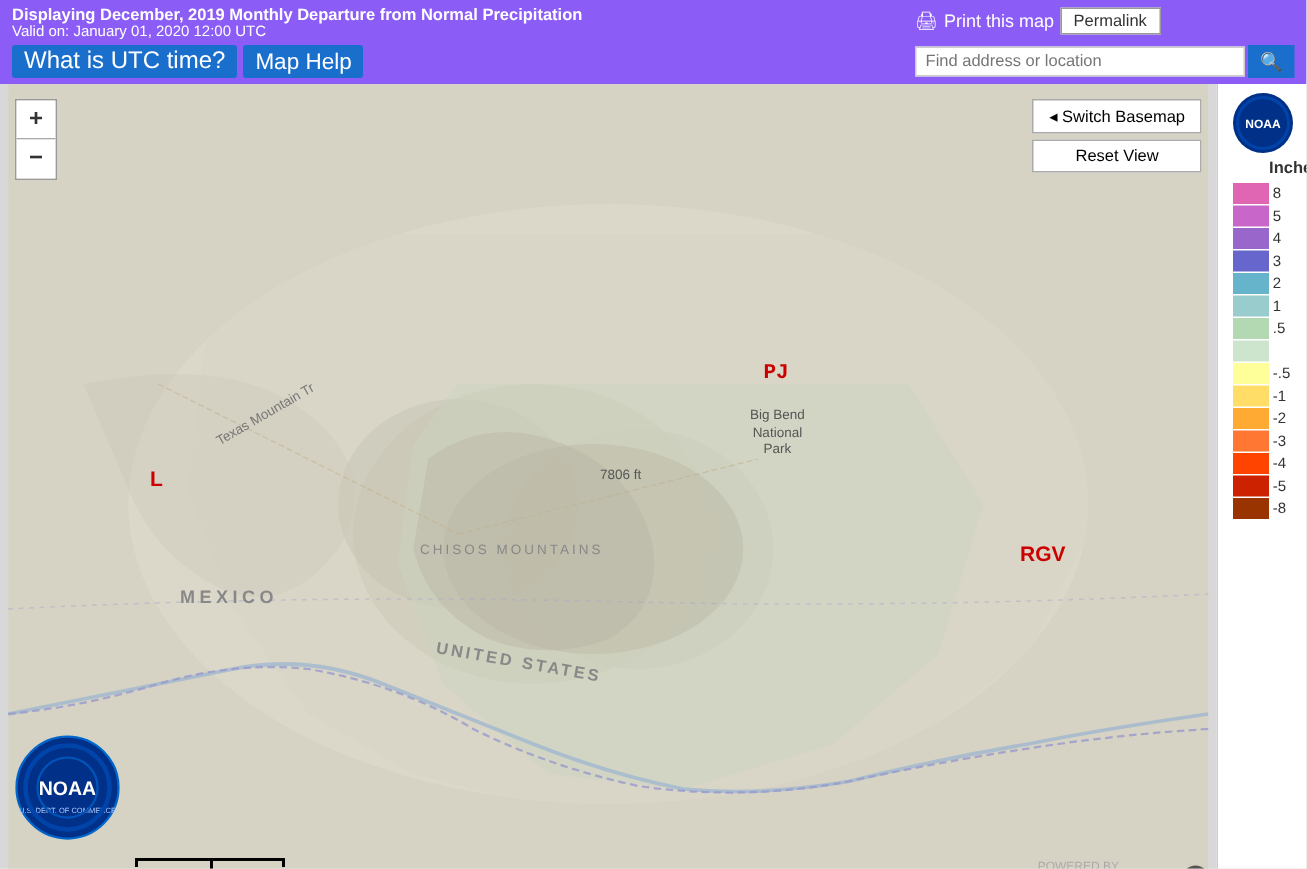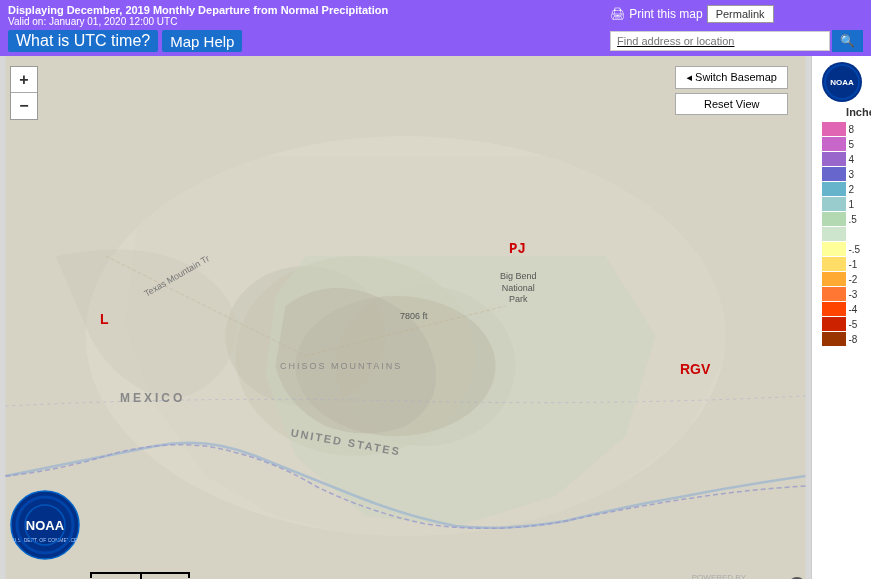--- a/index.html
+++ b/index.html
@@ -62,21 +62,20 @@
       display: flex;
       align-items: center;
       gap: 2px;
       margin-top: 4px;
     }
     #search-input {
       width: 220px;
       padding: 3px 6px;
       font-size: 11px;
       border: 1px solid #ccc;
-      text-decoration: underline;
     }
     #search-btn {
       background: #1a6ecc;
       color: white;
       border: none;
       padding: 4px 8px;
       cursor: pointer;
       font-size: 12px;
     }
 
@@ -123,21 +122,21 @@
       color: #333;
       display: flex;
       align-items: center;
       justify-content: center;
     }
     .zoom-btn:last-child { border-bottom: none; }
 
     #map-controls-top {
       position: absolute;
       top: 10px;
-      right: 23px;
+      right: 10px;
       z-index: 10;
       display: flex;
       flex-direction: column;
       gap: 4px;
     }
     .map-ctrl-btn {
       background: white;
       border: 1px solid #aaa;
       padding: 4px 10px;
       font-size: 11px;

